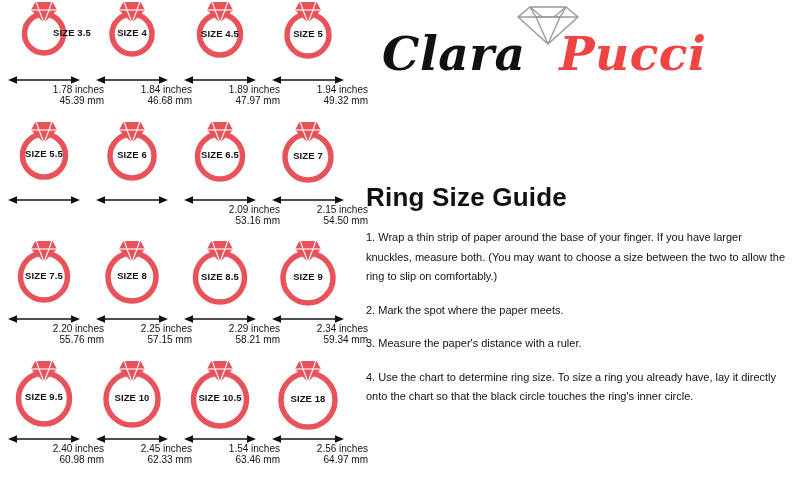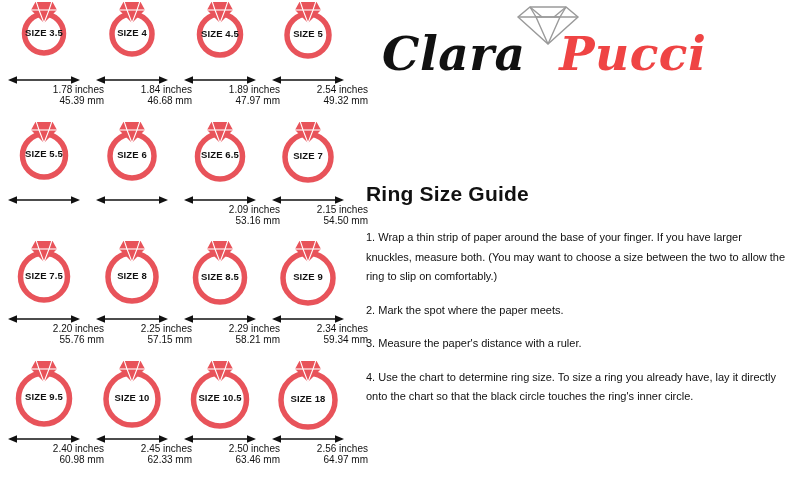--- a/index.html
+++ b/index.html
@@ -126,21 +126,21 @@
     letter-spacing: 0.5px;
     white-space: nowrap;
   }
   .logo-clara { color: #111111; }
   .logo-pucci { color: #ef4444; text-align: center; }
 
   .guide-title {
     position: absolute;
     left: 14px;
     top: 182px;
-    font-size: 21px;
+    font-size: 26px;
     font-weight: 700;
     color: #111;
     letter-spacing: 0.2px;
   }
 
   .steps {
     position: absolute;
     left: 14px;
     top: 228px;
     width: 420px;
@@ -165,21 +165,21 @@
             <svg viewBox="0 0 88 74" width="88" height="74">
               <circle cx="44" cy="31.5" r="19.5" fill="none" stroke="#e8535a" stroke-width="5.5"></circle>
               <g>
                 <path d="M31 8 L44 21 L57 8 L52 -1 L36 -1 Z" fill="#e8535a"></path>
                 <path d="M31 8 L57 8" stroke="#ffffff" stroke-width="1.1" fill="none"></path>
                 <path d="M36 -1 L39 8 L44 21" stroke="#ffffff" stroke-width="1.1" fill="none"></path>
                 <path d="M52 -1 L49 8 L44 21" stroke="#ffffff" stroke-width="1.1" fill="none"></path>
               </g>
             </svg>
           </div>
-          <div class="size-label" style="top: 26.5px;">SIZE 3.5</div>
+          <div class="size-label" style="top: 26.5px; margin-left: 28px;">SIZE 3.5</div>
           <div class="arrow"><svg viewBox="0 0 76 12" width="76" height="12">
               <line x1="8" y1="6" x2="68" y2="6" stroke="#111" stroke-width="1.3"></line>
               <path d="M2 6 L11 2.2 L11 9.8 Z" fill="#111"></path>
               <path d="M74 6 L65 2.2 L65 9.8 Z" fill="#111"></path>
             </svg></div>
           <div class="measure">
             <div>1.78 inches</div>
             <div>45.39 mm</div>
           </div>
         </div>
@@ -241,21 +241,21 @@
               </g>
             </svg>
           </div>
           <div class="size-label" style="top: 28px;">SIZE 5</div>
           <div class="arrow"><svg viewBox="0 0 76 12" width="76" height="12">
               <line x1="8" y1="6" x2="68" y2="6" stroke="#111" stroke-width="1.3"></line>
               <path d="M2 6 L11 2.2 L11 9.8 Z" fill="#111"></path>
               <path d="M74 6 L65 2.2 L65 9.8 Z" fill="#111"></path>
             </svg></div>
           <div class="measure">
-            <div>2.54 inches</div>
+            <div>1.94 inches</div>
             <div>49.32 mm</div>
           </div>
         </div>
       </div>
       <div class="chart-row">
         <div class="ring-cell" style="left: 0px;">
           <div class="ring-wrap">
             <svg viewBox="0 0 88 74" width="88" height="74">
               <circle cx="44" cy="33.5" r="21.5" fill="none" stroke="#e8535a" stroke-width="5.5"></circle>
               <g>
@@ -492,21 +492,21 @@
               </g>
             </svg>
           </div>
           <div class="size-label" style="top: 33.5px;">SIZE 10.5</div>
           <div class="arrow"><svg viewBox="0 0 76 12" width="76" height="12">
               <line x1="8" y1="6" x2="68" y2="6" stroke="#111" stroke-width="1.3"></line>
               <path d="M2 6 L11 2.2 L11 9.8 Z" fill="#111"></path>
               <path d="M74 6 L65 2.2 L65 9.8 Z" fill="#111"></path>
             </svg></div>
           <div class="measure">
-            <div>2.50 inches</div>
+            <div>1.54 inches</div>
             <div>63.46 mm</div>
           </div>
         </div>
         <div class="ring-cell" style="left: 264px;">
           <div class="ring-wrap">
             <svg viewBox="0 0 88 74" width="88" height="74">
               <circle cx="44" cy="39" r="27" fill="none" stroke="#e8535a" stroke-width="5.5"></circle>
               <g>
                 <path d="M31 8 L44 21 L57 8 L52 -1 L36 -1 Z" fill="#e8535a"></path>
                 <path d="M31 8 L57 8" stroke="#ffffff" stroke-width="1.1" fill="none"></path>

